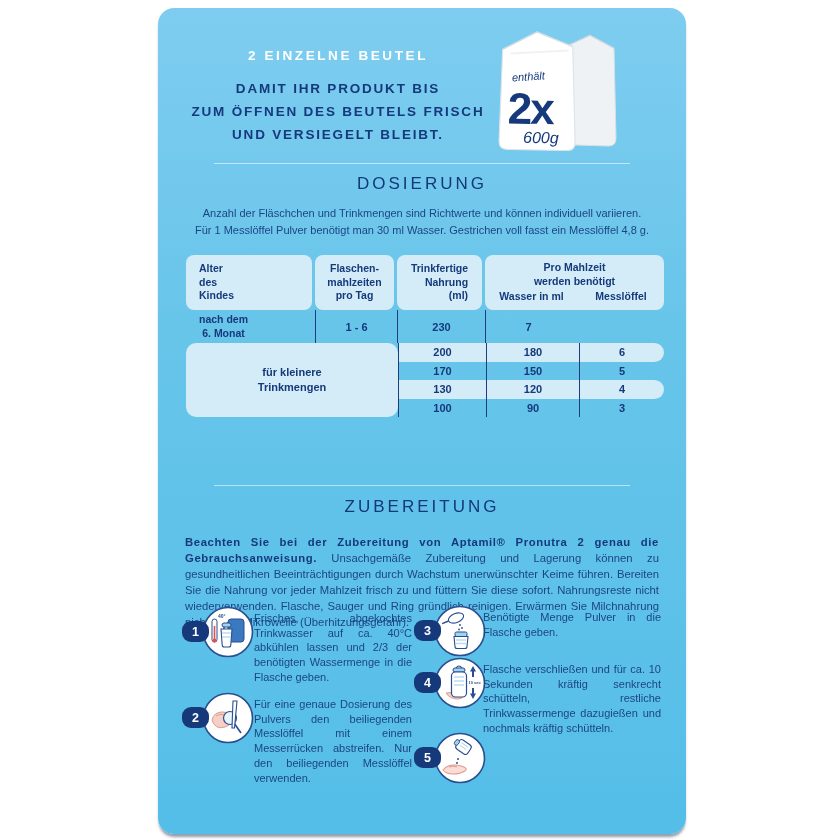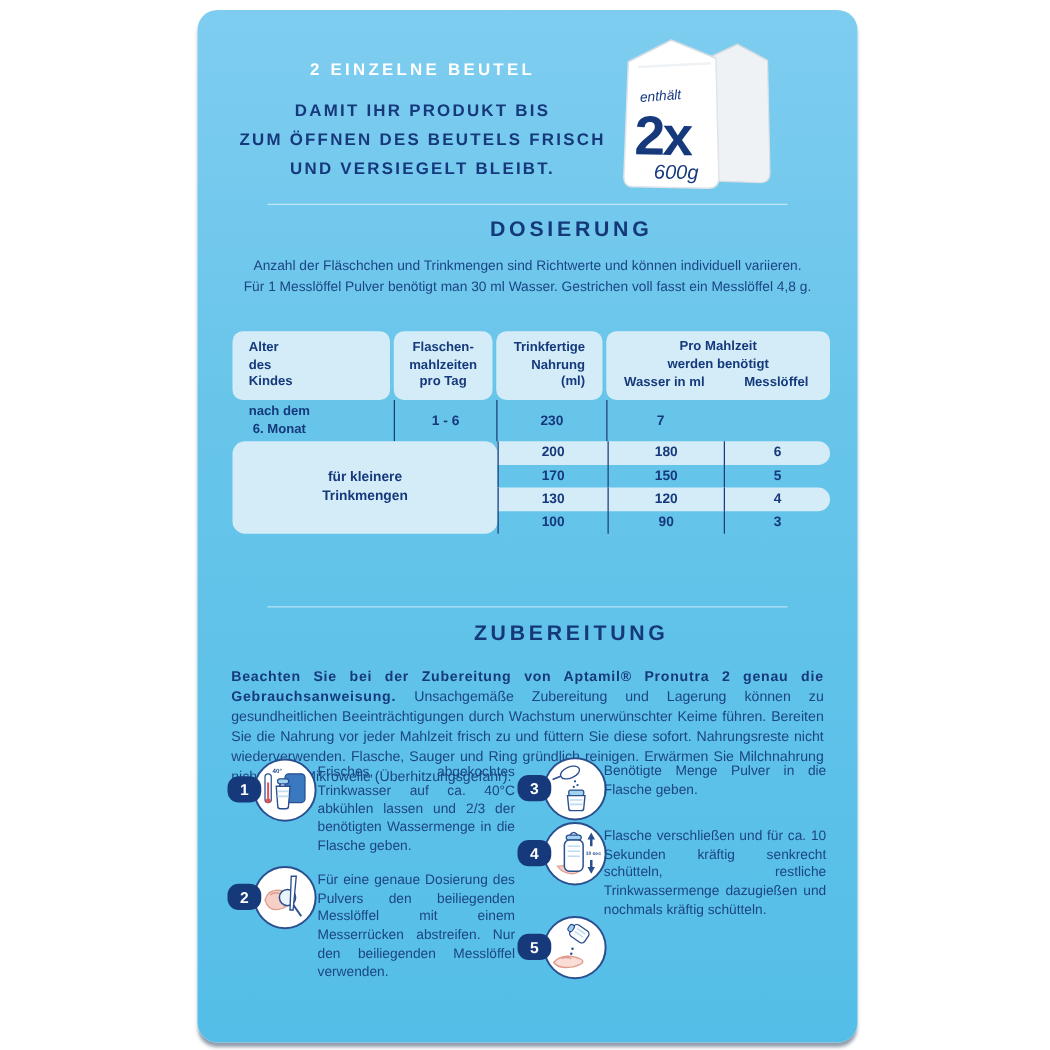--- a/index.html
+++ b/index.html
@@ -10,32 +10,32 @@
         box-shadow:0 4px 3px -1px rgba(35,55,85,.5);}
   
   .top-text{position:absolute;left:8px;top:40px;width:344px;text-align:center;}
   .headline{color:#ffffff;font-weight:bold;font-size:13.5px;letter-spacing:2.6px;}
   .subline{margin-top:15px;color:#16397c;font-weight:bold;font-size:13.5px;letter-spacing:1.8px;
            line-height:1.7;white-space:pre-line;}
   .bags{position:absolute;left:328px;top:8px;width:152px;height:144px;}
   .divider{position:absolute;left:56px;width:416px;height:1px;background:rgba(255,255,255,.55);}
   #div1{top:155px;} #div2{top:477px;}
   
-  .sec-title{position:absolute;left:0;width:100%;text-align:center;color:#143878;font-weight:bold;
-             font-size:17px;letter-spacing:3px;padding-left:35px;}
+  .sec-title{position:absolute;left:0;width:100%;text-align:center;color:#143878;font-weight:normal;
+             font-size:17px;letter-spacing:3px;}
   #dos-title{top:166px;} #zub-title{top:489px;}
   .dos-intro{position:absolute;top:197px;left:12px;width:504px;text-align:center;color:#1c4584;
              font-size:11px;line-height:1.5;white-space:pre-line;}
   .dos-note{position:absolute;top:429px;left:14px;width:500px;text-align:center;color:#1c4584;
             font-size:11px;line-height:1.5;white-space:pre-line;}
   .zub-intro{position:absolute;top:515px;left:27px;width:474px;color:#1c4584;font-size:11.3px;
              line-height:1.42;text-align:justify;}
   .zub-intro b{color:#16397c;letter-spacing:.6px;}
   
-  .tbl{position:absolute;left:28px;top:257px;width:478px;color:#16397c;}
+  .tbl{position:absolute;left:28px;top:247px;width:478px;color:#16397c;}
   .thead{display:flex;height:55px;}
   .hc{background:#d3ecf7;border-radius:8px;font-weight:bold;font-size:10.5px;line-height:1.3;
       white-space:pre-line;box-sizing:border-box;}
   .hc1{width:126px;margin-right:3px;padding:7px 0 0 13px;}
   .hc2{width:79px;margin-right:3px;display:flex;align-items:center;justify-content:center;text-align:center;}
   .hc3{width:85px;margin-right:3px;display:flex;align-items:center;justify-content:center;text-align:right;}
   .hc4{width:179px;display:flex;flex-direction:column;justify-content:center;text-align:center;}
   .hc4 .sub{display:flex;margin-top:2px;}
   .hc4 .sub span{display:block;}
   .hc4 .sub .w-water{width:93px;} .hc4 .sub .w-scoop{width:86px;}

